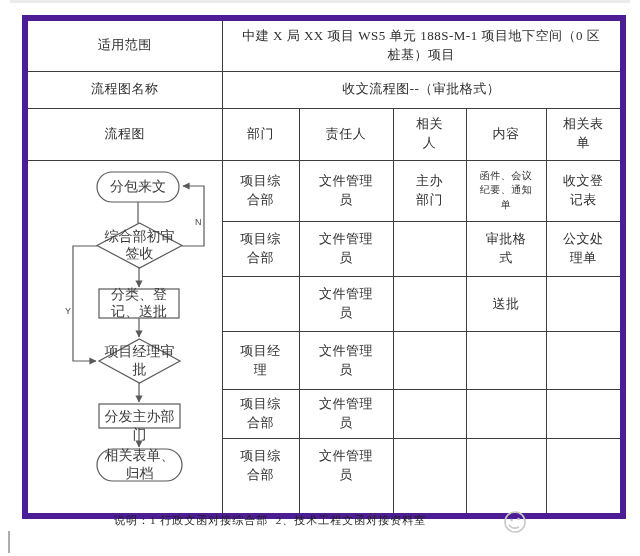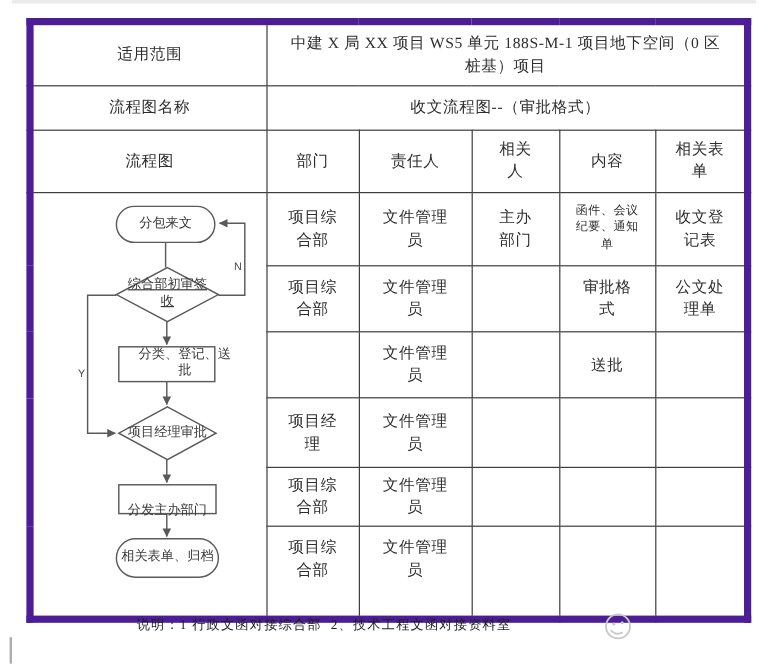--- a/index.html
+++ b/index.html
@@ -24,21 +24,21 @@
   }
   td.rowlabel{font-size:13px;}
   td.widecell{font-size:13px;padding:2px 24px;}
   td.flowcell{padding:0;vertical-align:top;}
 
   
   .flowwrap{position:relative;width:197px;height:348px;}
   .flowwrap svg{position:absolute;left:0;top:0;}
   .node-label{
     position:absolute;display:flex;align-items:center;justify-content:center;
-    font-size:11px;line-height:1.25;letter-spacing:0;color:#3a3a3a;
+    font-size:14px;line-height:1.25;letter-spacing:0;color:#3a3a3a;
   }
   .branch-label{position:absolute;font-size:9px;color:#4a4a4a;font-family:"Liberation Sans",sans-serif;}
 
   .note{
     position:absolute;left:0;top:513px;width:540px;text-align:center;
     font-size:11px;color:#1f1f1f;letter-spacing:1px;white-space:pre;
   }
   .watermark{
     position:absolute;left:500px;top:505px;width:135px;height:36px;
     display:flex;align-items:center;color:#c9c9c9;
@@ -103,22 +103,22 @@
 
               <rect x="53" y="9" width="82" height="30" rx="15" fill="#ffffff"></rect>
               <polygon points="95.5,60 138,82.5 95.5,105 53,82.5" fill="#ffffff"></polygon>
               <rect x="55" y="126" width="80" height="29" fill="#ffffff"></rect>
               <polygon points="95.5,176 136,198 95.5,220 55,198" fill="#ffffff"></polygon>
               <rect x="55" y="241" width="81" height="24" fill="#ffffff"></rect>
               <rect x="53" y="286" width="85" height="32" rx="16" fill="#ffffff"></rect>
             </g>
           </svg>
           <div class="node-label" style="left:55px;top:10px;width:78px;height:28px;">分包来文</div>
-          <div class="node-label" style="left:58px;top:62px;width:75px;height:41px;text-decoration:underline;">综合部初审签收</div>
-          <div class="node-label" style="left:56px;top:127px;width:78px;height:27px;padding-left:15px;">分类、登记、送批</div>
+          <div class="node-label" style="left:58px;top:62px;width:75px;height:41px;">综合部初审签收</div>
+          <div class="node-label" style="left:56px;top:127px;width:78px;height:27px;">分类、登记、送批</div>
           <div class="node-label" style="left:58px;top:178px;width:75px;height:40px;">项目经理审批</div>
           <div class="node-label" style="left:56px;top:244px;width:79px;height:38px;">分发主办部门</div>
           <div class="node-label" style="left:55px;top:288px;width:81px;height:28px;">相关表单、归档</div>
           <div class="branch-label" style="left:151px;top:53px;">N</div>
           <div class="branch-label" style="left:21px;top:142px;">Y</div>
         </div>
       </td>
       <td>项目综合部</td>
       <td>文件管理员</td>
       <td>主办部门</td>

